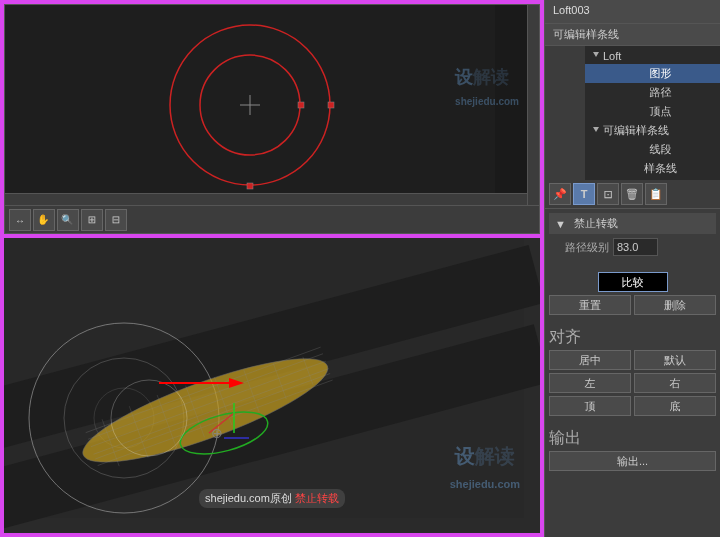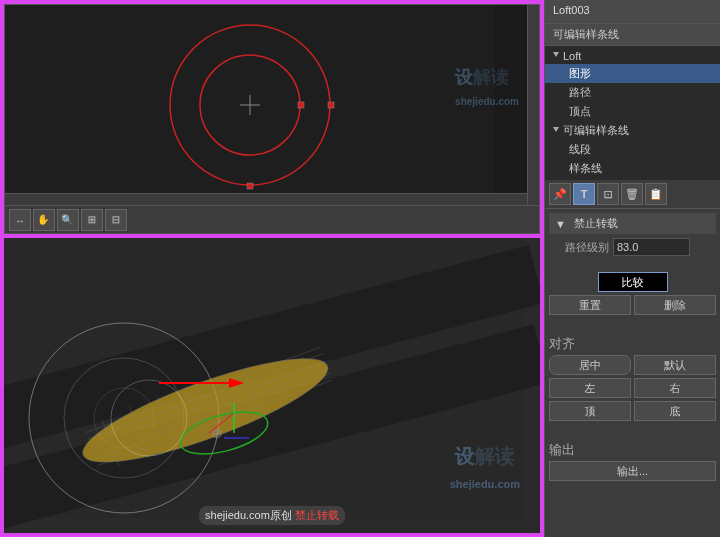--- a/index.html
+++ b/index.html
@@ -126,20 +126,21 @@
       background: #4a4a4a;
       padding: 3px 8px;
       font-size: 11px;
       color: #ccc;
       border-bottom: 1px solid #555;
     }
 
     .modifier-list {
       background: #2a2a2a;
       padding: 2px 0;
+      margin-left: 40px;
     }
 
     .modifier-item {
       padding: 2px 8px;
       font-size: 11px;
       color: #ccc;
       cursor: pointer;
       display: flex;
       align-items: center;
       gap: 4px;
@@ -158,20 +159,21 @@
     .modifier-item .triangle.open {
       border-left: none;
       border-top: 5px solid #aaa;
       border-right: 3px solid transparent;
       border-left-width: 3px;
       border-left: 3px solid transparent;
     }
 
     .modifier-sub {
       padding-left: 12px;
+      justify-content: center;
     }
 
     
     .icon-toolbar {
       display: flex;
       align-items: center;
       padding: 3px 4px;
       gap: 2px;
       border-bottom: 1px solid #555;
       background: #3c3c3c;
@@ -253,38 +255,38 @@
     }
 
     .prop-btn-row {
       display: flex;
       gap: 3px;
       margin-bottom: 3px;
     }
 
     .section-label {
       color: #aaa;
-      font-size: 13px;
-      margin: 20px 0 2px 0;
+      font-size: 16px;
+      margin: 12px 0 2px 0;
     }
 
     
     .watermark {
       position: absolute;
       color: rgba(100, 150, 200, 0.5);
       font-size: 14px;
       font-weight: bold;
       pointer-events: none;
       user-select: none;
     }
 
     
     .bottom-label {
       position: absolute;
-      bottom: 8px;
+      bottom: 25px;
       left: 50%;
       transform: translateX(-50%);
       background: rgba(200, 200, 200, 0.15);
       color: #ddd;
       font-size: 11px;
       padding: 2px 6px;
       white-space: nowrap;
       border-radius: 8px;
     }
 
@@ -459,36 +461,36 @@
 
     <div class="props-panel">
 
       <div class="props-section-title">
         <span style="margin-right:4px;">▼</span>
         <span>禁止转载</span>
       </div>
 
       <div class="prop-row">
         <span class="prop-label">路径级别</span>
-        <input class="prop-input" type="text" value="83.0" style="width: 77px;">
+        <input class="prop-input" type="text" value="83.0" style="width: 45px;">
       </div>
 
       <div class="prop-btn-row" style="justify-content:center; margin-bottom:3px;">
         <button class="prop-btn active" style="width:70px;">比较</button>
       </div>
 
       <div class="prop-btn-row">
         <button class="prop-btn" style="flex:1;">重置</button>
         <button class="prop-btn" style="flex:1;">删除</button>
       </div>
 
       <div class="section-label">对齐</div>
 
       <div class="prop-btn-row">
-        <button class="prop-btn" style="flex:1;border-radius:7px;">居中</button>
+        <button class="prop-btn" style="flex:1;">居中</button>
         <button class="prop-btn" style="flex:1;">默认</button>
       </div>
 
       <div class="prop-btn-row">
         <button class="prop-btn" style="flex:1;">左</button>
         <button class="prop-btn" style="flex:1;">右</button>
       </div>
 
       <div class="prop-btn-row">
         <button class="prop-btn" style="flex:1;">顶</button>

